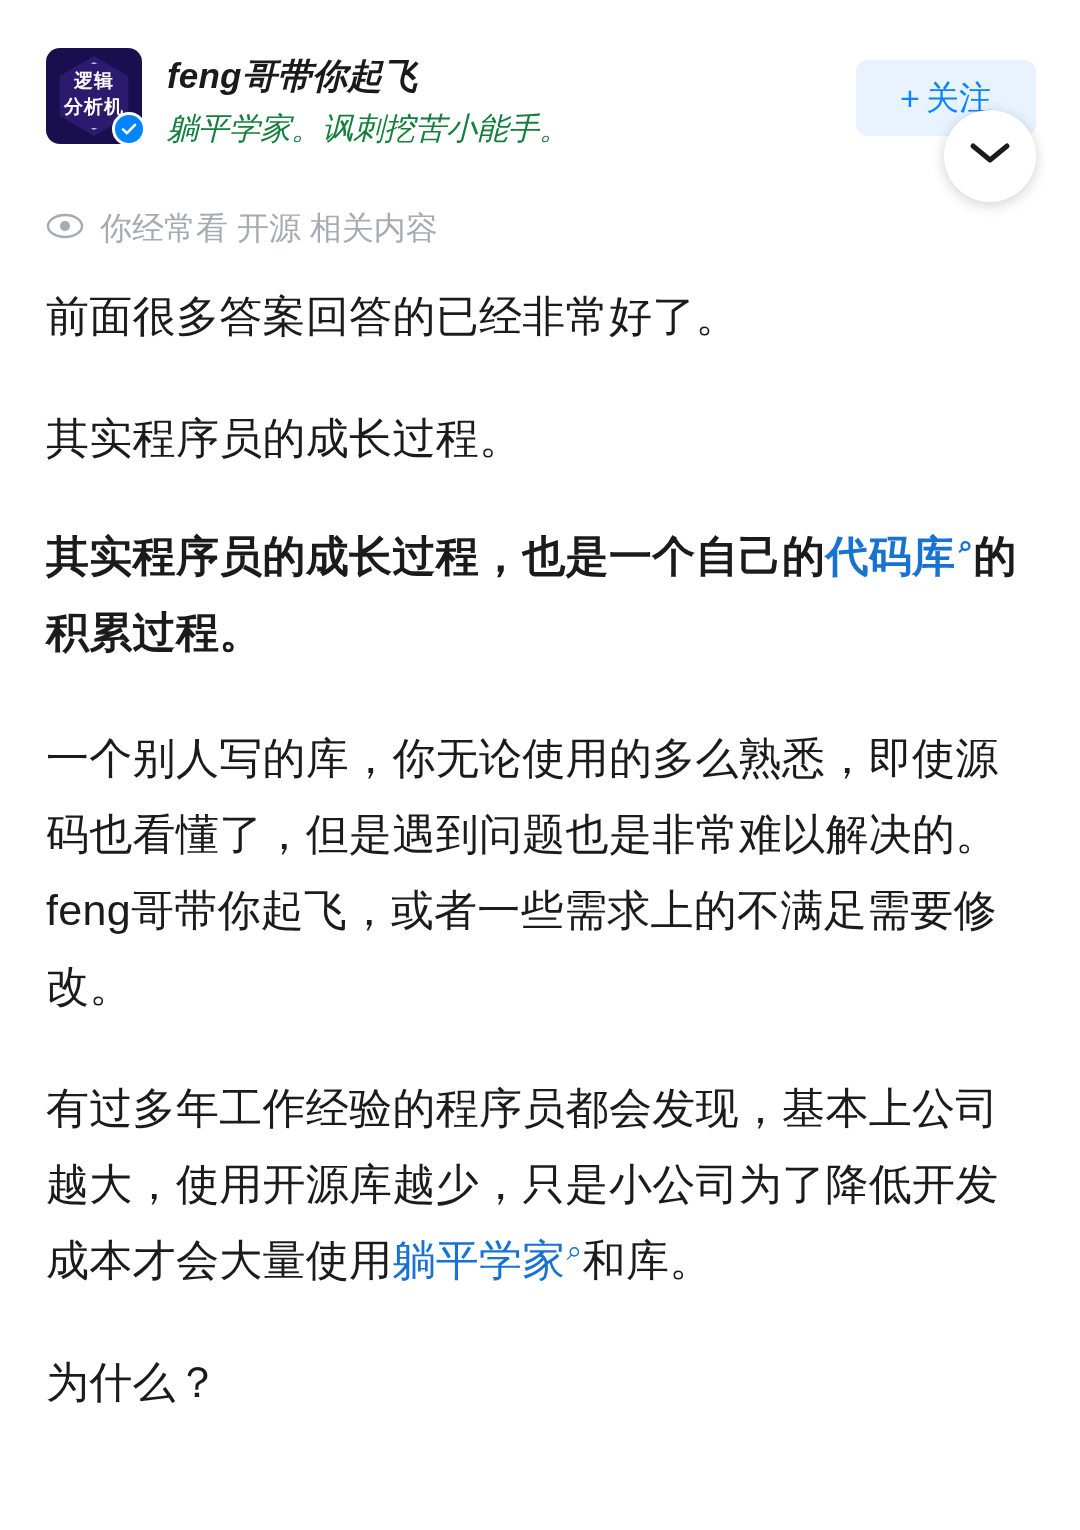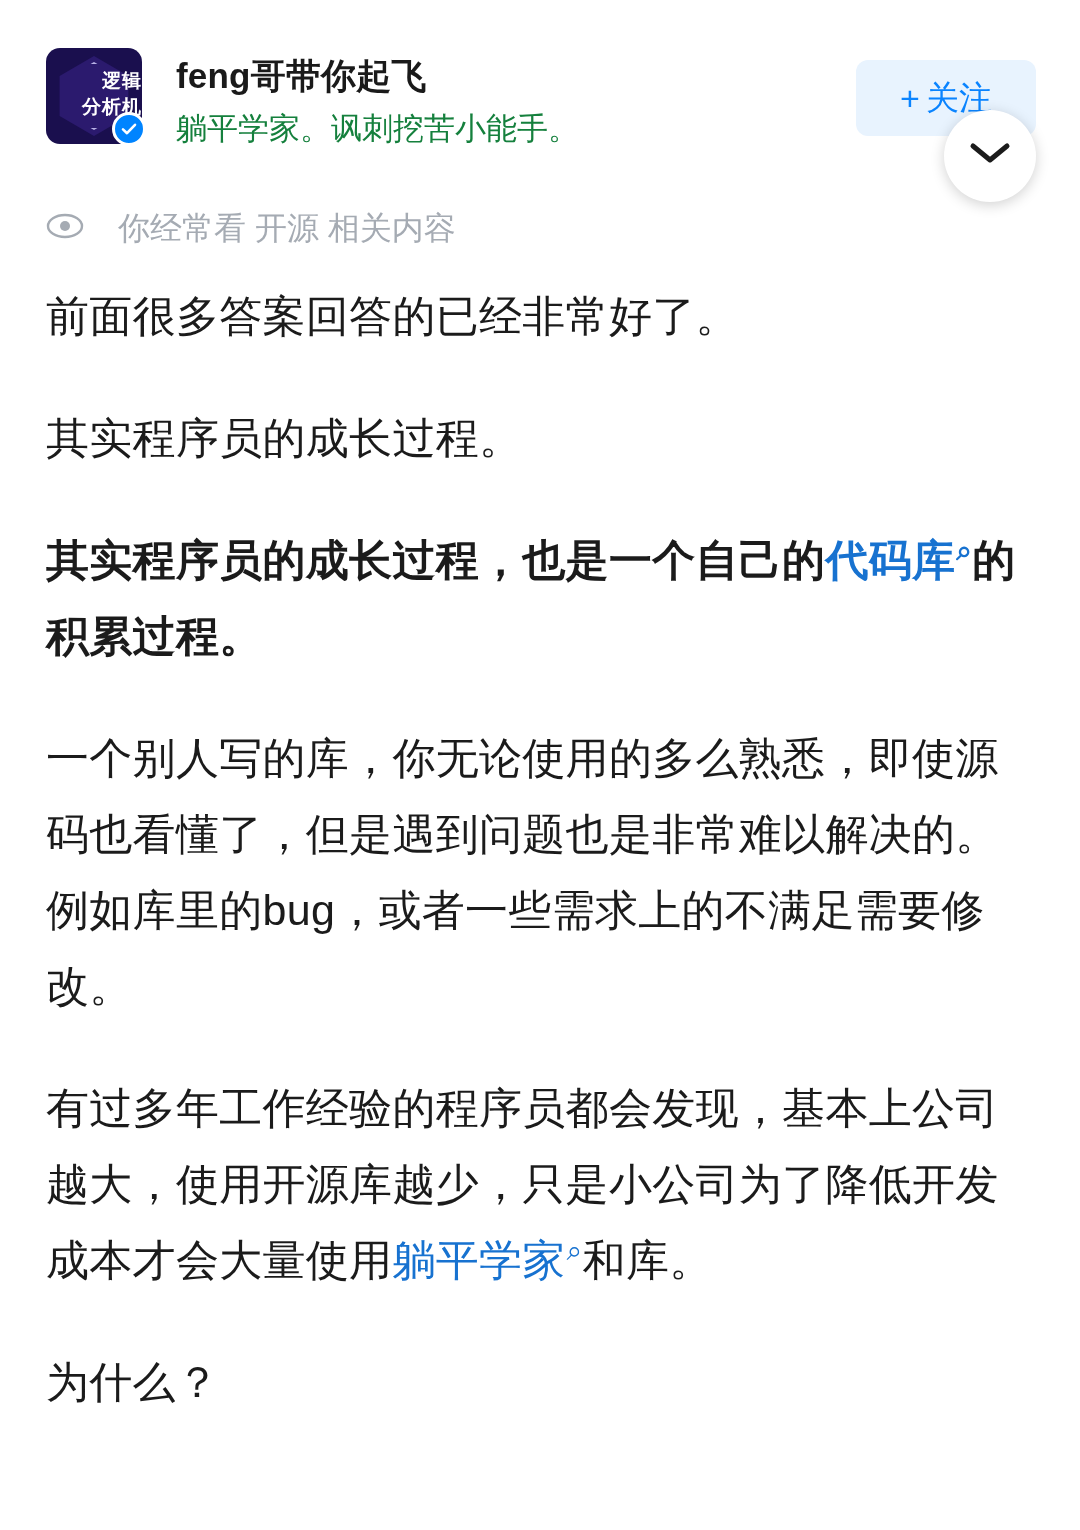--- a/index.html
+++ b/index.html
@@ -54,37 +54,38 @@
   .avatar .txt {
     position: absolute;
     left: 0; right: 0; top: 20px;
     text-align: center;
     color: #ffffff;
     font-size: 19px;
     line-height: 26px;
     letter-spacing: 1px;
     font-weight: 700;
   }
-  .avatar .txt span { display: block; text-align: right; }
+  .avatar .txt span { display: block; }
   .badge {
     position: absolute;
     right: -4px; bottom: -2px;
     width: 34px; height: 34px;
     border-radius: 50%;
     background: #0084ff;
     border: 3px solid #ffffff;
     display: flex; align-items: center; justify-content: center;
   }
   .badge svg { display: block; }
 
   .author-text {
-    margin-left: 34px;
+    margin-left: 25px;
     padding-top: 6px;
     flex: 1 1 auto;
     min-width: 0;
+    font-style: italic;
   }
   .author-name {
     font-size: 35px;
     line-height: 44px;
     color: #1a1a1a;
     font-weight: 600;
     letter-spacing: 0.2px;
     white-space: nowrap;
   }
   .author-bio {
@@ -129,21 +130,21 @@
     border: none;
     cursor: pointer;
   }
 
   
   .reco {
     position: absolute;
     top: 208px; left: 46px;
     display: flex;
     align-items: center;
-    gap: 34px;
+    gap: 16px;
   }
   .reco .eye { display: block; }
   .reco-text {
     font-size: 32px;
     line-height: 40px;
     color: #a5abb3;
     white-space: nowrap;
   }
 
   
@@ -153,21 +154,21 @@
     width: 992px;
   }
   p.para {
     margin: 0 0 46px 0;
     font-size: 43px;
     line-height: 76px;
     color: #1b1b1b;
     letter-spacing: 0.3px;
     text-align: left;
   }
-  p.para.bold { font-weight: 700; }
+  p.para.bold { font-weight: 700; font-family: Liberation Mono, monospace; }
   p.para.last { margin-bottom: 0; }
   .link {
     color: #1772d0;
     text-decoration: none;
   }
   .srch {
     font-size: 28px;
     vertical-align: super;
     line-height: 0;
     color: #1772d0;
@@ -229,21 +230,21 @@
   <div class="body">
 
     <p class="para">前面很多答案回答的已经非常好了。</p>
 
     <p class="para">其实程序员的成长过程。</p>
 
     <p class="para bold">
       <span>其实程序员的成长过程，也是一个自己的</span><a class="link" href="#">代码库</a><span class="srch">⌕</span><span>的积累过程。</span>
     </p>
 
-    <p class="para">一个别人写的库，你无论使用的多么熟悉，即使源码也看懂了，但是遇到问题也是非常难以解决的。例如库里的bug，或者一些需求上的不满足需要修改。</p>
+    <p class="para">一个别人写的库，你无论使用的多么熟悉，即使源码也看懂了，但是遇到问题也是非常难以解决的。feng哥带你起飞，或者一些需求上的不满足需要修改。</p>
 
     <p class="para">
       <span>有过多年工作经验的程序员都会发现，基本上公司越大，使用开源库越少，只是小公司为了降低开发成本才会大量使用</span><a class="link" href="#">躺平学家</a><span class="srch">⌕</span><span>和库。</span>
     </p>
 
     <p class="para last">为什么？</p>
   </div>
 
 </div>
 

